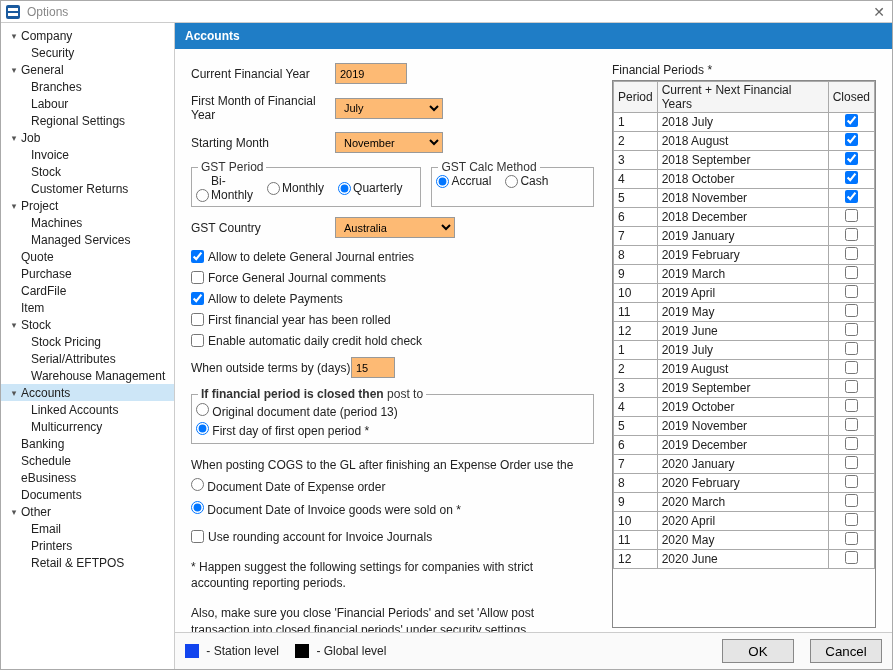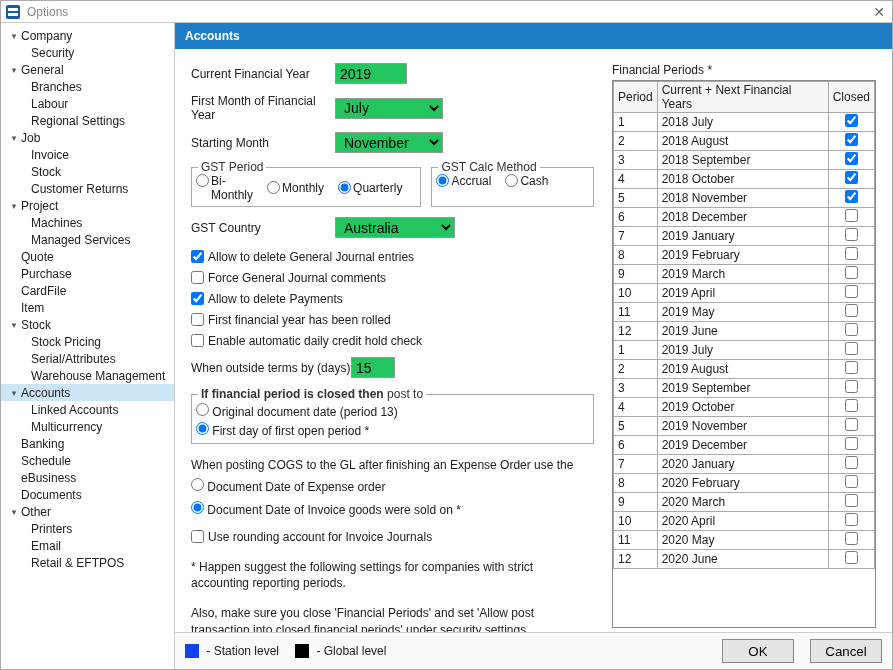--- a/index.html
+++ b/index.html
@@ -15,25 +15,25 @@
 .tree-item.child { padding-left: 18px; }
 .tree-item.selected { background: #cde6f7; }
 .tree-toggle { width: 10px; margin-right: 2px; color: #555; font-size: 9px; display: inline-block; text-align: center; }
 .main { flex: 1; display: flex; flex-direction: column; background: #fefefe; }
 .content-header { background: #1f7dc6; color: #fff; padding: 6px 10px; font-weight: bold; }
 .content-body { flex: 1; padding: 14px 16px 4px 16px; display: flex; gap: 18px; overflow: hidden; }
 .left-pane { flex: 1.05; display: flex; flex-direction: column; gap: 4px; }
 .right-pane { width: 264px; display: flex; flex-direction: column; }
 .form-row { display: flex; align-items: center; margin-bottom: 6px; }
 .form-row label.lbl { width: 144px; }
-.form-row input[type=text], .form-row select { border: 1px solid #999; height: 21px; padding: 0 4px; font-size: 14px; font-family: inherit; background: #22c55e; }
+.form-row input[type=text], .form-row select { border: 1px solid #999; height: 21px; padding: 0 4px; font-size: 11px; font-family: inherit; background: #fdba74; }
 .fieldset { border: 1px solid #aaa; padding: 6px 8px 4px 4px; position: relative; margin-top: 4px; }
 .fieldset .legend { position: absolute; top: -8px; left: 6px; background: #fefefe; padding: 0 3px; font-size: 12px; color: #333; }
 .radio-row { display: flex; align-items: center; gap: 4px; }
-.radio-row label { display: flex; align-items: flex-start; gap: 2px; margin-right: 10px; cursor: pointer; }
+.radio-row label { display: flex; align-items: flex-end; gap: 2px; margin-right: 10px; cursor: pointer; }
 .fieldsets-row { display: flex; gap: 10px; margin-bottom: 6px; }
 .check-row { display: flex; align-items: center; gap: 0; padding: 1.5px 0; }
 .check-row input[type=checkbox] { margin-right: 4px; }
 .bold-if { font-weight: bold; }
 .hint { margin-top: 10px; line-height: 1.35; }
 .periods-title { margin-bottom: 3px; }
 .periods-table { border: 1px solid #888; flex: 1; font-size: 12px; overflow-y: auto; }
 .periods-table table { border-collapse: collapse; width: 100%; }
 .periods-table th, .periods-table td { border: 1px solid #aaa; padding: 1px 4px; text-align: left; background: #fff; font-weight: normal; }
 .periods-table th { background: #f5f5f5; position: sticky; top: 0; }
@@ -176,25 +176,25 @@
         <div class="tree-item">
           <span class="tree-toggle"></span>
           <span>Documents</span>
         </div>
         <div class="tree-item">
           <span class="tree-toggle">▾</span>
           <span>Other</span>
         </div>
         <div class="tree-item child">
           <span class="tree-toggle"></span>
+          <span>Email</span>
+        </div>
+        <div class="tree-item child">
+          <span class="tree-toggle"></span>
           <span>Printers</span>
-        </div>
-        <div class="tree-item child">
-          <span class="tree-toggle"></span>
-          <span>Email</span>
         </div>
         <div class="tree-item child">
           <span class="tree-toggle"></span>
           <span>Retail &amp; EFTPOS</span>
         </div>
       </div>
     <div class="main">
       <div class="content-header">Accounts</div>
       <div class="content-body">
         <div class="left-pane">

